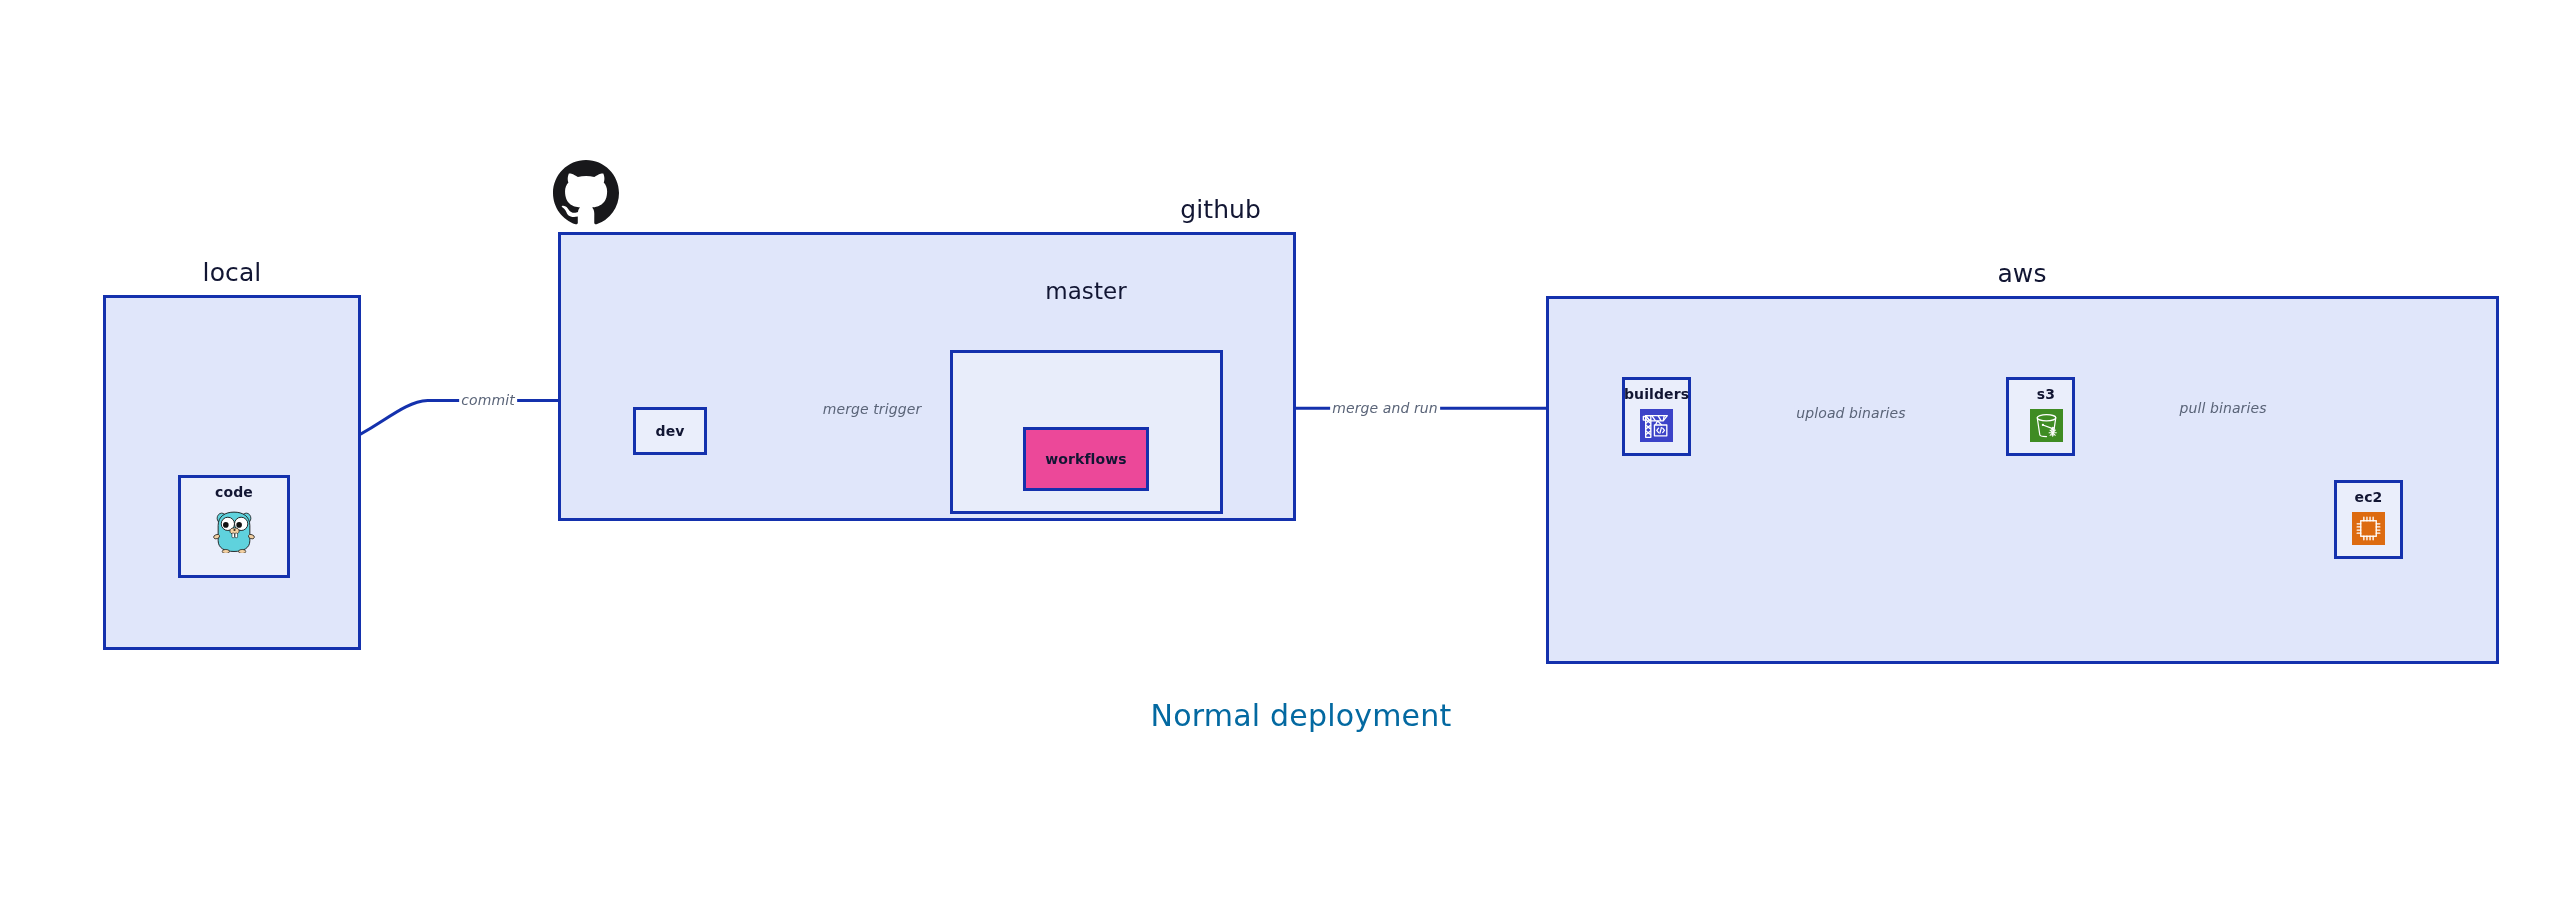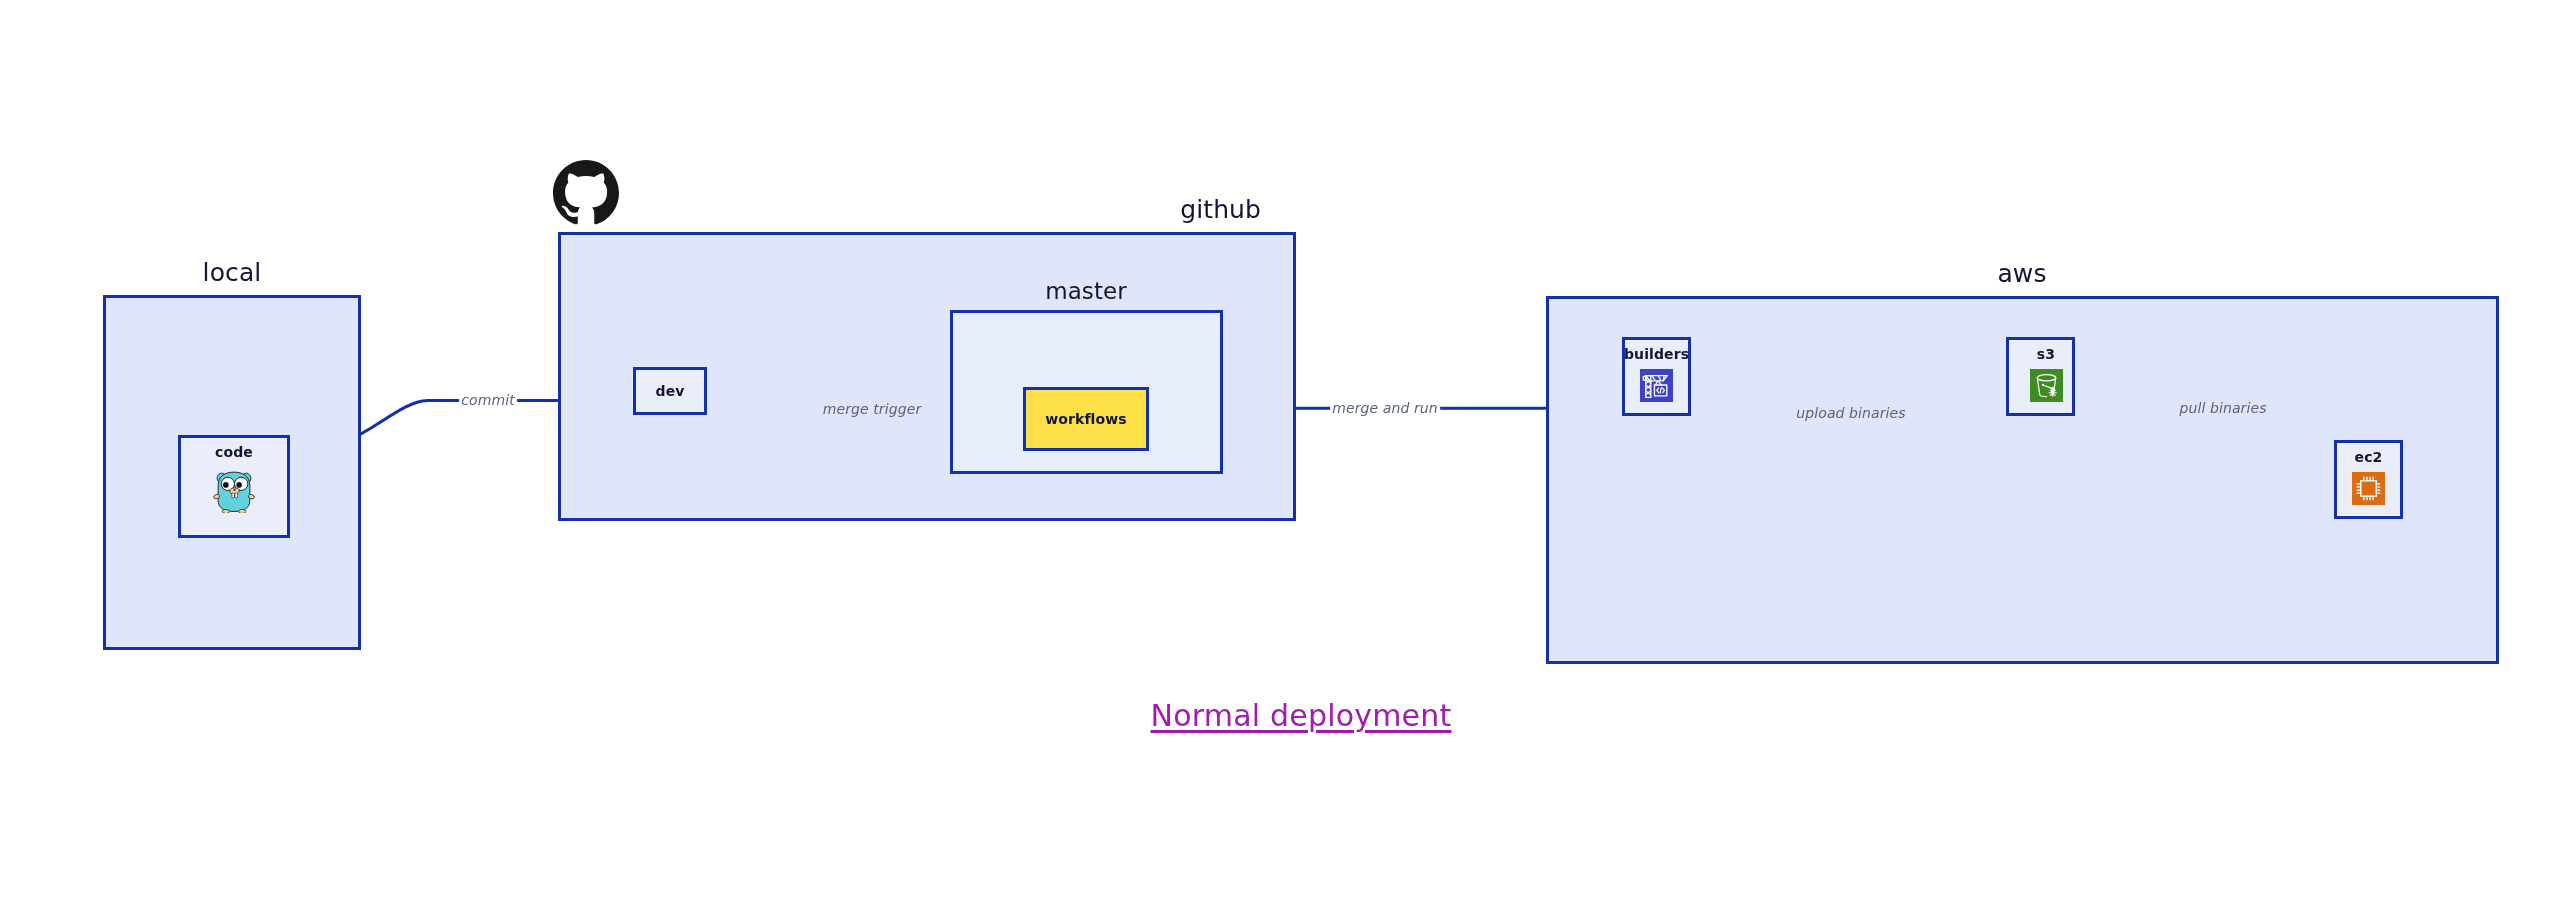--- a/index.html
+++ b/index.html
@@ -46,26 +46,27 @@
 
   
   .node {
     position: absolute;
     border: 3.1px solid #1431ad;
     background: #eaeefb;
     box-sizing: border-box;
     display: flex;
     flex-direction: column;
     align-items: center;
+    margin-top: 40px;
   }
   .node.sub {
     background: #e8edfa;
   }
   .node.white {
-    background: #fde047;
+    background: #ec4899;
   }
   .node-label {
     font-size: 14px;
     font-weight: bold;
     color: #121633;
     font-family: "DejaVu Sans", sans-serif;
     margin-top: 6.2px;
     white-space: nowrap;
     letter-spacing: 0.1px;
   }
@@ -86,23 +87,22 @@
     transform: translate(-50%, -50%);
     letter-spacing: 0.1px;
   }
   .edge-label.onwhite { background: #ffffff; padding: 0 2.1px; }
   .edge-label.onblue  { background: #e0e6fa; padding: 0 2.1px; }
 
   
   #diagram-title {
     position: absolute;
     font-size: 30px;
-    color: #a21caf;
-    font-family: "DejaVu Sans", sans-serif;
-    text-decoration: underline;
+    color: #0369a1;
+    font-family: "DejaVu Sans", sans-serif;
     text-underline-offset: 3.6px;
     white-space: nowrap;
     transform: translateX(-50%);
     letter-spacing: 0.2px;
   }
 
   
   #octocat-logo {
     position: absolute;
     left: 553px;

